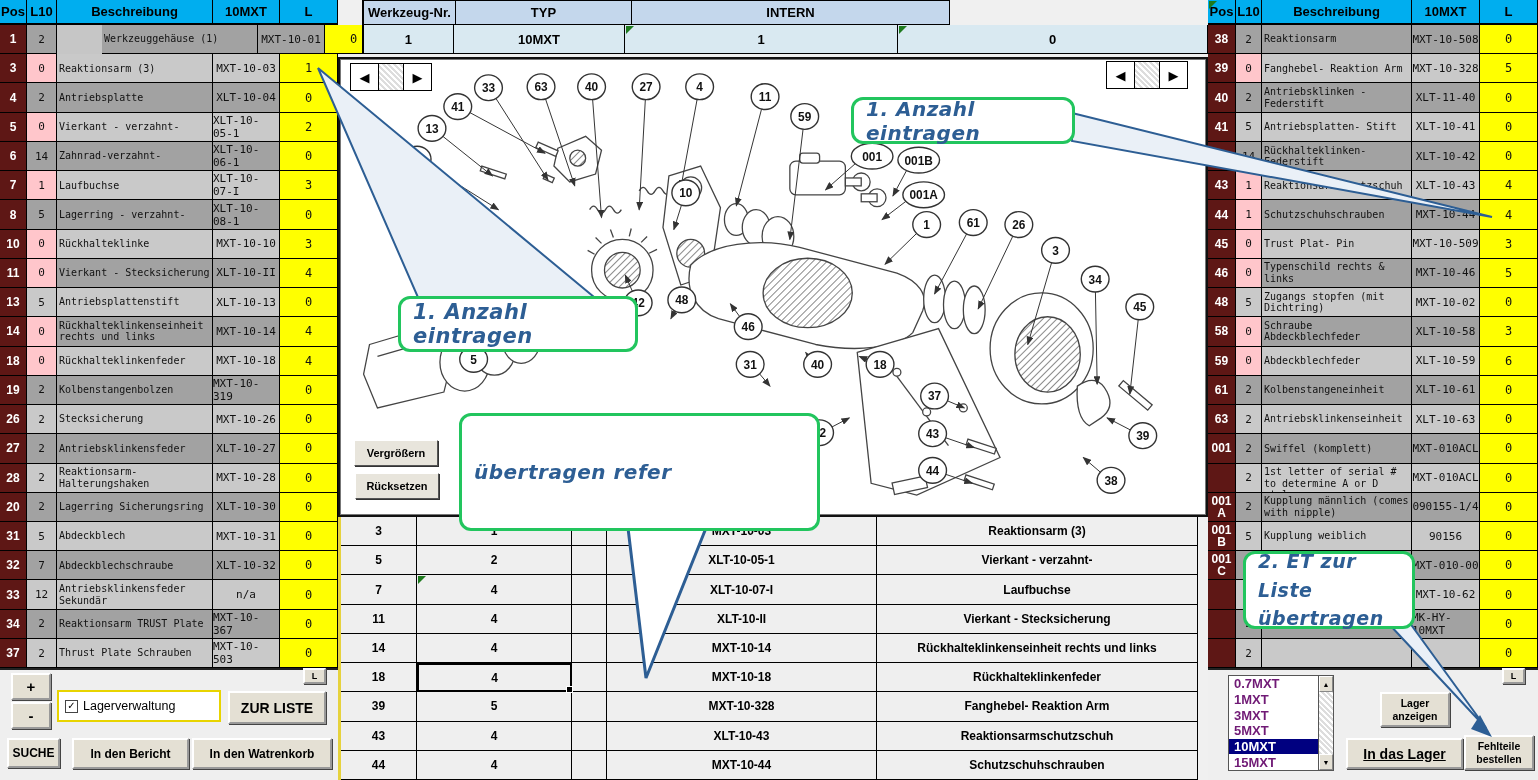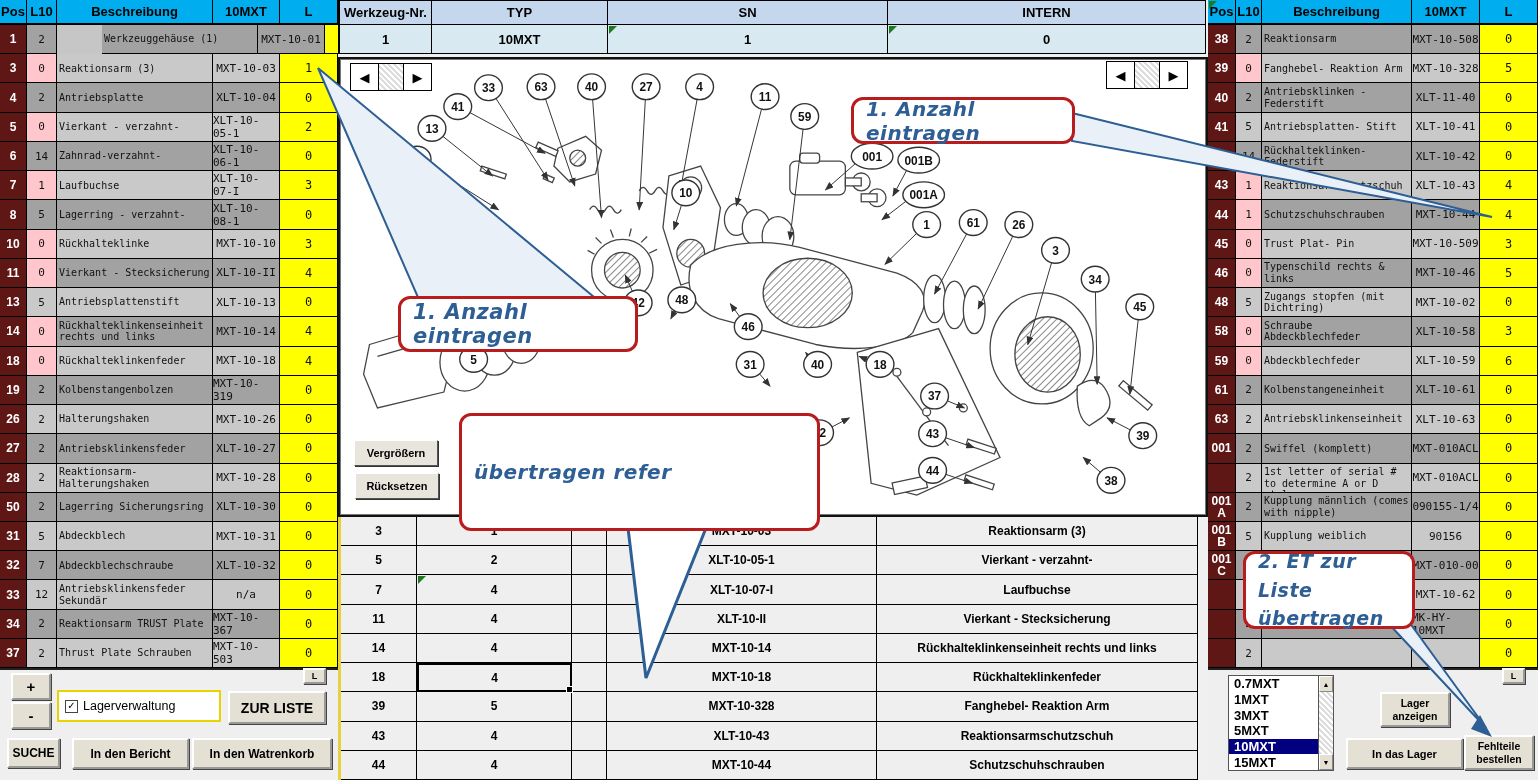--- a/index.html
+++ b/index.html
@@ -13,21 +13,21 @@
          font-family:"DejaVu Sans Mono",monospace;font-size:11px;color:#111;overflow:hidden;box-sizing:border-box;}
   .shead .scell{background:#00AEEF;font-family:"Liberation Sans",sans-serif;font-weight:bold;font-size:13px;color:#000;border-bottom:2px solid #000;}
   .srow.dk .scell{background:#A2A2A2;}
   .srow.lt .scell{background:#C9C9C9;}
   .scell.pos{background:#5E1715 !important;color:#FFF;font-family:"Liberation Sans",sans-serif;font-weight:bold;font-size:12px;line-height:1;text-align:center;}
   .scell.warn{background:#FFC6CB !important;}
   .scell.desc{justify-content:flex-start;text-align:left;padding:0 2px;font-size:10px;line-height:1.15;}
   .scell.lcell{background:#FFFF00 !important;font-size:12px;}
   
   #tool-info{position:absolute;left:338px;top:0;width:870px;height:55px;}
-  .ti-row{display:flex;}
+  .ti-row{display:flex;padding-left:24px;}
   .ti-cell{box-sizing:border-box;border:1px solid #000;border-left:none;display:flex;align-items:center;justify-content:center;
            font-weight:bold;font-size:13px;color:#000;}
   .ti-head .ti-cell{height:25px;background:#C4D7EC;}
   .ti-val  .ti-cell{height:29px;background:#D9E9F1;border-top:none;position:relative;}
   .ti-cell:first-child{border-left:2px solid #000;justify-content:flex-start;padding-left:4px;}
   .ti-val .ti-cell:first-child{justify-content:center;padding-left:0;}
   .gtri::before{content:"";position:absolute;top:1px;left:1px;border-top:8px solid #1E7A1E;border-right:8px solid transparent;width:0;height:0;}
   
   #diagram{position:absolute;left:338px;top:57px;width:870px;height:460px;background:#FFF;
            border:2px solid #111;box-shadow:inset 0 0 0 1px #777;box-sizing:border-box;}
@@ -47,27 +47,27 @@
   
   .ctrlpanel{position:absolute;top:668px;height:112px;background:#EFEFEF;border-top:2px solid #222;box-sizing:border-box;}
   .btn3d{position:absolute;background:#E4E0D4;border:2px solid #999;border-top-color:#FFF;border-left-color:#FFF;
          box-shadow:1px 1px 0 #444;font-weight:bold;color:#000;display:flex;align-items:center;justify-content:center;cursor:pointer;text-align:center;}
   #chkwrap{position:absolute;left:57px;top:690px;width:160px;height:28px;background:#FFF;border:2px solid #E8D400;display:flex;align-items:center;}
   #chkbox{width:11px;height:11px;border:1px solid #444;background:#FFF;margin:0 5px 0 6px;font-size:10px;line-height:10px;text-align:center;color:#000;}
   #chklabel{font-size:12.5px;color:#000;}
   
   #modelbox{position:absolute;left:1228px;top:675px;width:104px;height:94px;background:#FFF;border:1px solid #555;display:flex;}
   #modelitems{flex:1;display:flex;flex-direction:column;}
-  .mitem{flex:1;display:flex;align-items:center;padding-left:5px;font-weight:bold;font-size:13px;color:#000000;cursor:pointer;}
+  .mitem{flex:1;display:flex;align-items:center;padding-left:5px;font-weight:bold;font-size:13px;color:#701a75;cursor:pointer;}
   .mitem.sel{background:#000080;color:#FFF;}
   #modelsb{width:14px;border-left:1px solid #555;display:flex;flex-direction:column;background:repeating-linear-gradient(45deg,#ddd 0 2px,#fff 2px 4px);}
   .sbbtn{height:14px;background:#E4E0D4;border:1px solid #888;border-top-color:#FFF;border-left-color:#FFF;font-size:7px;display:flex;align-items:center;justify-content:center;cursor:pointer;}
   #modelsb .spacer{flex:1;}
   
-  .bubble{position:absolute;background:#FFF;border:3px solid #b91c1c;border-radius:12px;color:#2D5E94;
+  .bubble{position:absolute;background:#FFF;border:3px solid #22c55e;border-radius:12px;color:#2D5E94;
           font-family:"DejaVu Sans",sans-serif;font-style:italic;font-weight:bold;letter-spacing:.5px;
           display:flex;flex-direction:column;justify-content:center;padding:4px 12px;box-sizing:border-box;z-index:6;}
   #tails{position:absolute;left:0;top:0;width:1538px;height:780px;z-index:5;pointer-events:none;}
 </style>
 </head>
 <body>
 
 <div id="app">
 
   <div id="left-stock" class="stock" style="left:0;width:338px;">
@@ -165,40 +165,40 @@
       <div class="srow dk">
         <div class="scell pos" style="width: 27px; flex: 0 0 27px;">19</div>
         <div class="scell " style="width: 30px; flex: 0 0 30px;">2</div>
         <div class="scell desc" style="width: 156px; flex: 0 0 156px;">Kolbenstangenbolzen</div>
         <div class="scell " style="width: 67px; flex: 0 0 67px;">MXT-10-319</div>
         <div class="scell lcell" style="width: 58px; flex: 0 0 58px;">0</div>
       </div>
       <div class="srow lt">
         <div class="scell pos" style="width: 27px; flex: 0 0 27px;">26</div>
         <div class="scell " style="width: 30px; flex: 0 0 30px;">2</div>
-        <div class="scell desc" style="width: 156px; flex: 0 0 156px;">Halterungshaken</div>
+        <div class="scell desc" style="width: 156px; flex: 0 0 156px;">Stecksicherung</div>
         <div class="scell " style="width: 67px; flex: 0 0 67px;">MXT-10-26</div>
         <div class="scell lcell" style="width: 58px; flex: 0 0 58px;">0</div>
       </div>
       <div class="srow dk">
         <div class="scell pos" style="width: 27px; flex: 0 0 27px;">27</div>
         <div class="scell " style="width: 30px; flex: 0 0 30px;">2</div>
         <div class="scell desc" style="width: 156px; flex: 0 0 156px;">Antriebsklinkensfeder</div>
         <div class="scell " style="width: 67px; flex: 0 0 67px;">XLT-10-27</div>
         <div class="scell lcell" style="width: 58px; flex: 0 0 58px;">0</div>
       </div>
       <div class="srow lt">
         <div class="scell pos" style="width: 27px; flex: 0 0 27px;">28</div>
         <div class="scell " style="width: 30px; flex: 0 0 30px;">2</div>
         <div class="scell desc" style="width: 156px; flex: 0 0 156px;">Reaktionsarm- Halterungshaken</div>
         <div class="scell " style="width: 67px; flex: 0 0 67px;">MXT-10-28</div>
         <div class="scell lcell" style="width: 58px; flex: 0 0 58px;">0</div>
       </div>
       <div class="srow dk">
-        <div class="scell pos" style="width: 27px; flex: 0 0 27px;">50</div>
+        <div class="scell pos" style="width: 27px; flex: 0 0 27px;">20</div>
         <div class="scell " style="width: 30px; flex: 0 0 30px;">2</div>
         <div class="scell desc" style="width: 156px; flex: 0 0 156px;">Lagerring Sicherungsring</div>
         <div class="scell " style="width: 67px; flex: 0 0 67px;">XLT-10-30</div>
         <div class="scell lcell" style="width: 58px; flex: 0 0 58px;">0</div>
       </div>
       <div class="srow lt">
         <div class="scell pos" style="width: 27px; flex: 0 0 27px;">31</div>
         <div class="scell " style="width: 30px; flex: 0 0 30px;">5</div>
         <div class="scell desc" style="width: 156px; flex: 0 0 156px;">Abdeckblech</div>
         <div class="scell " style="width: 67px; flex: 0 0 67px;">MXT-10-31</div>
@@ -395,21 +395,20 @@
         <div class="scell desc" style="width: 150px; flex: 0 0 150px;"></div>
         <div class="scell " style="width: 68px; flex: 0 0 68px;"></div>
         <div class="scell lcell" style="width: 58px; flex: 0 0 58px;">0</div>
       </div>
     </div>
 
   <div id="tool-info">
       <div class="ti-row ti-head">
         <div class="ti-cell" style="width: 94px;">Werkzeug-Nr.</div>
         <div class="ti-cell" style="width: 176px;">TYP</div>
-        <div class="ti-cell" style="width: 280px;">SN</div>
         <div class="ti-cell" style="width: 318px;">INTERN</div>
       </div>
       <div class="ti-row ti-val">
         <div class="ti-cell" style="width: 94px;">1</div>
         <div class="ti-cell" style="width: 176px;">10MXT</div>
         <div class="ti-cell gtri" style="width: 280px;">1</div>
         <div class="ti-cell gtri" style="width: 318px;">0</div>
       </div>
     </div>
 
@@ -755,21 +754,21 @@
         <div class="mitem">5MXT</div>
         <div class="mitem sel">10MXT</div>
         <div class="mitem">15MXT</div>
       </div>
     <div id="modelsb">
       <div class="sbbtn">▲</div>
       <div class="spacer"></div>
       <div class="sbbtn">▼</div>
     </div>
   </div>
-  <div class="btn3d" style="left:1346px;top:738px;width:113px;height:27px;font-size:11px;">In das Lager</div>
+  <div class="btn3d" style="left:1346px;top:738px;width:113px;height:27px;font-size:14px;text-decoration:underline;">In das Lager</div>
   <div class="btn3d" style="left:1380px;top:692px;width:66px;height:31px;font-size:10.5px;line-height:1.2;">Lager anzeigen</div>
   <div class="btn3d" style="left:1464px;top:735px;width:66px;height:31px;font-size:10.5px;line-height:1.2;">Fehlteile bestellen</div>
   <div class="btn3d" style="left:1502px;top:668px;width:19px;height:12px;font-size:9px;">L</div>
 
   <svg id="tails">
     <polygon points="318,68 600,302 420,302" fill="#EAF0F7" stroke="#2D5E94" stroke-width="2"></polygon>
     <polygon points="1072,113 1492,217 1072,141" fill="#EAF0F7" stroke="#2D5E94" stroke-width="2"></polygon>
     <polygon points="628,528 706,528 646,678" fill="#FFF" stroke="#2D5E94" stroke-width="3"></polygon>
     <polygon points="1388,623 1404,615 1486,728" fill="#EAF0F7" stroke="#2D5E94" stroke-width="2"></polygon>
     <polygon points="1492,737 1471,729 1480,715" fill="#2D5E94"></polygon>

